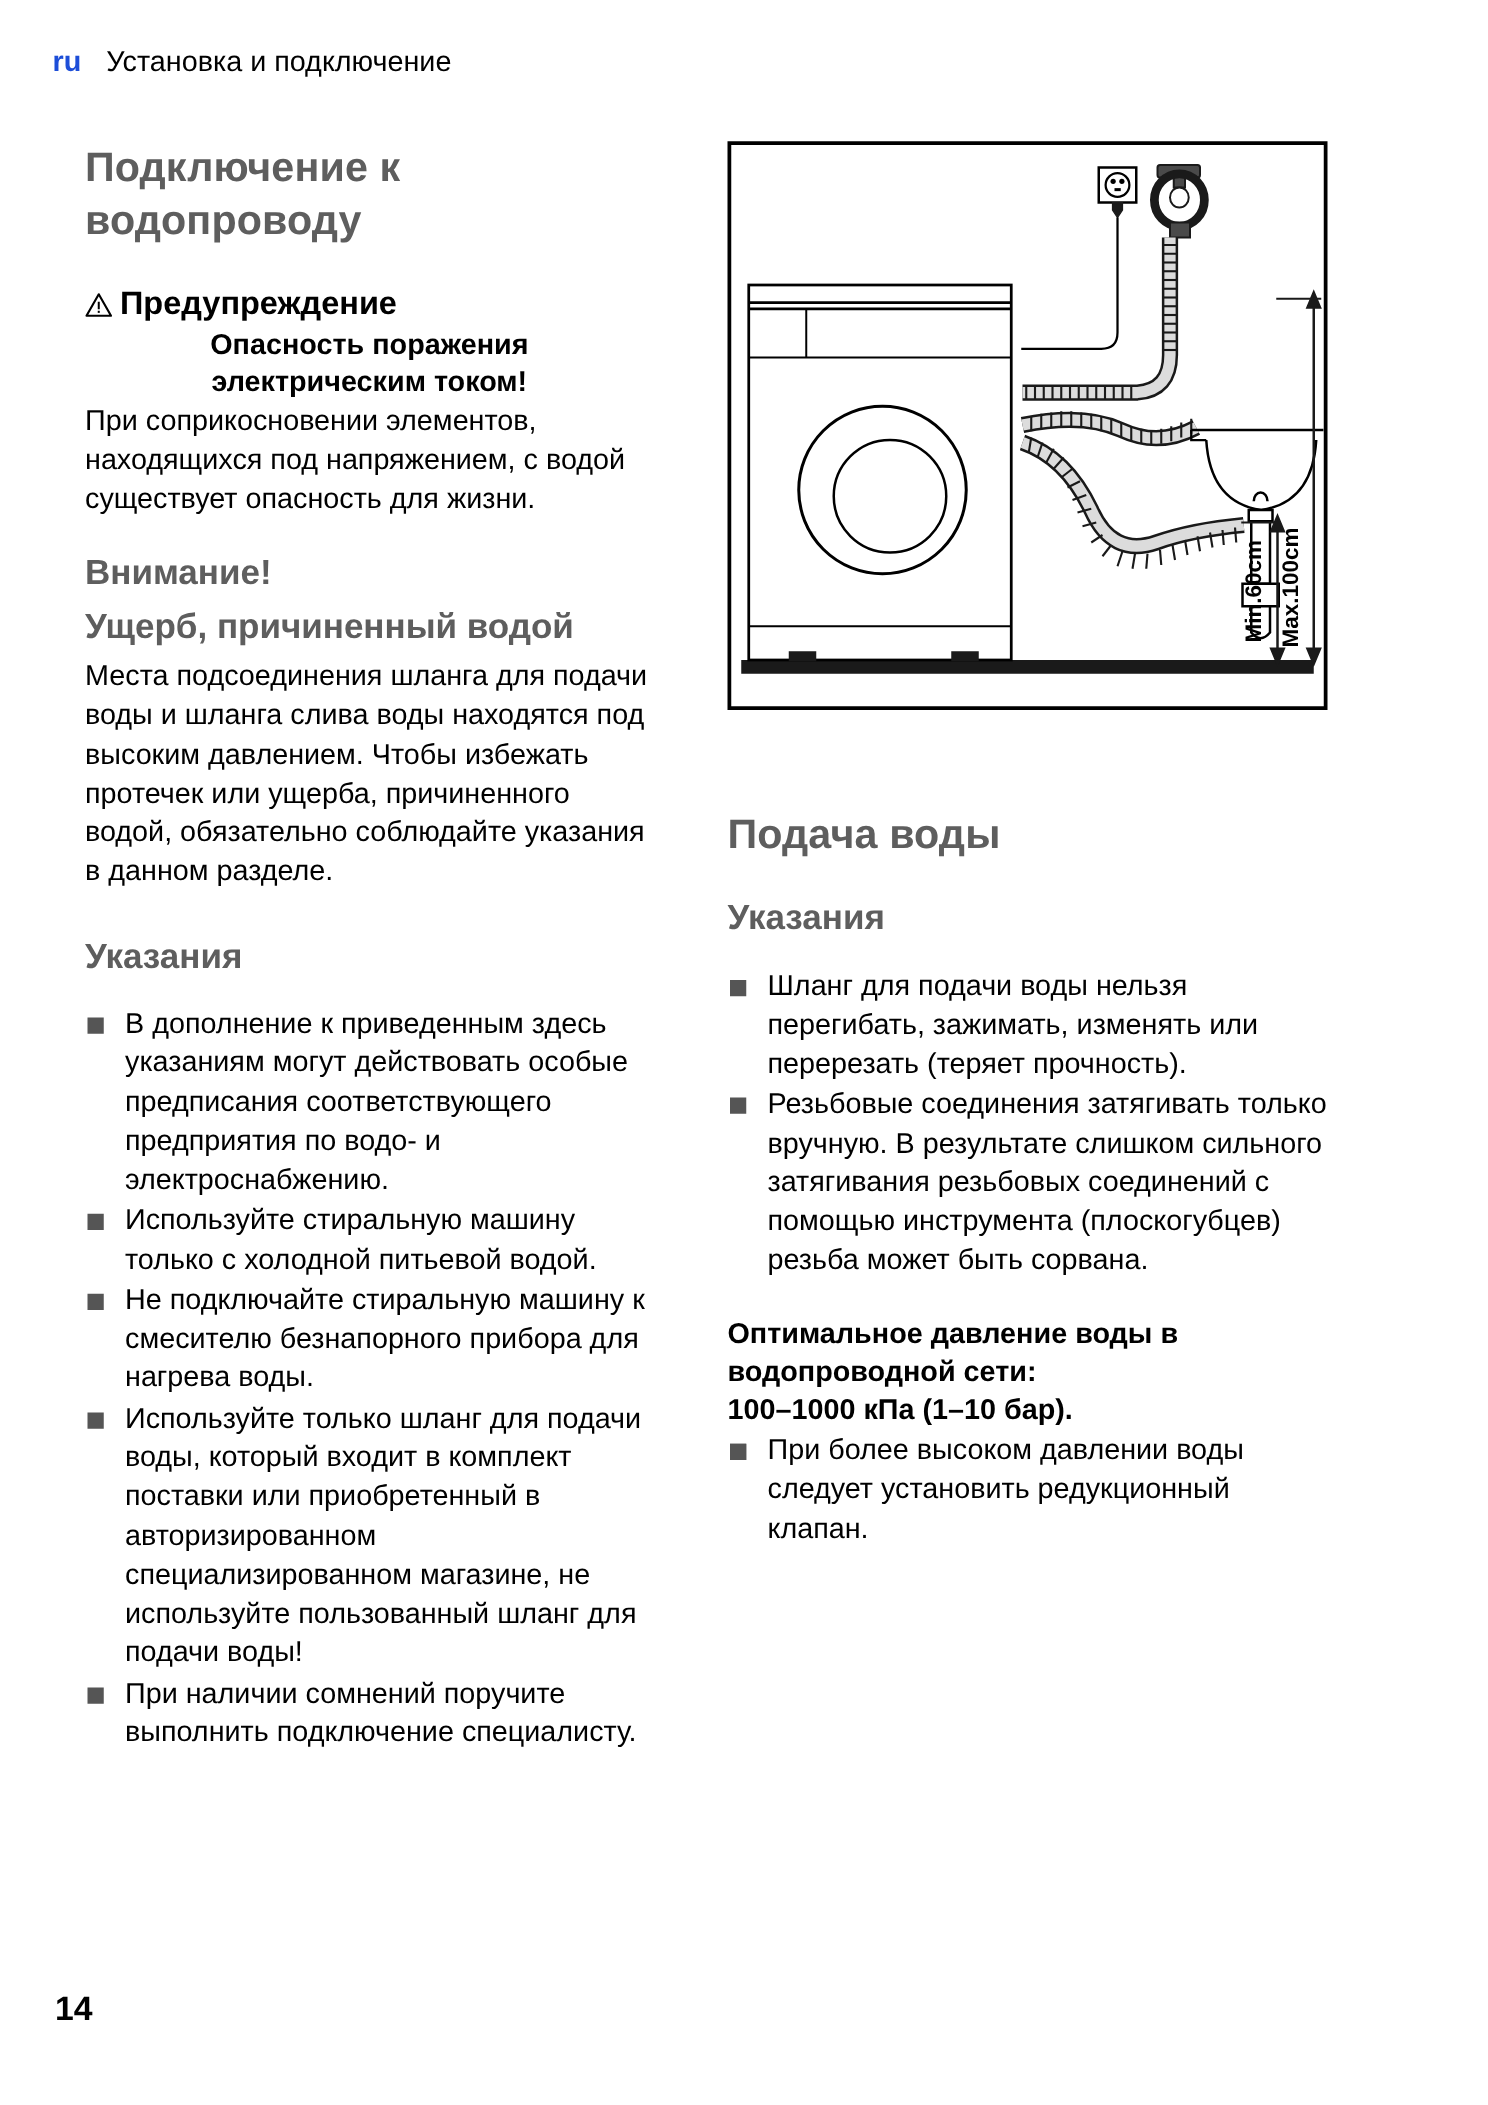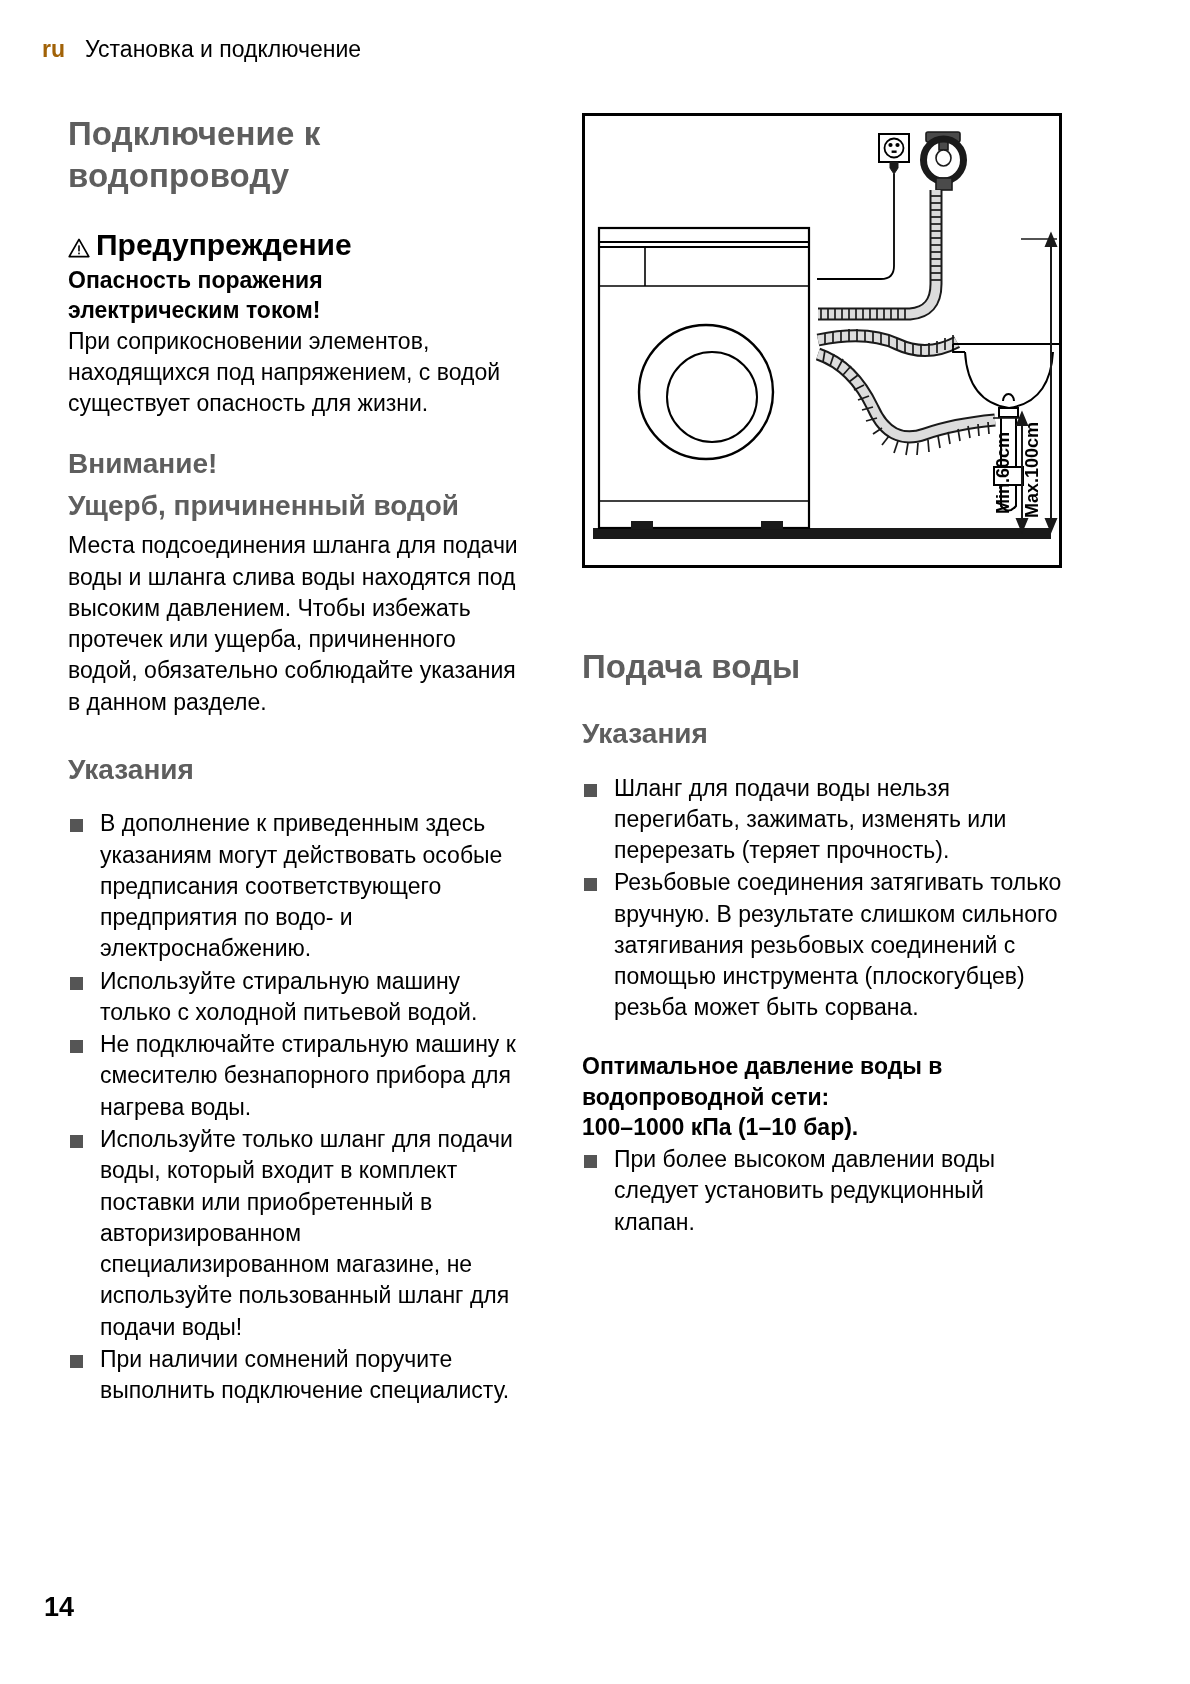--- a/index.html
+++ b/index.html
@@ -21,21 +21,21 @@
     position: absolute;
     left: 42px;
     top: 36px;
     width: 1100px;
     font-size: 23px;
     line-height: 1.2;
     white-space: nowrap;
   }
   #page-header .lang {
     font-weight: bold;
-    color: #a16207;
+    color: #1d4ed8;
     margin-right: 20px;
     font-size: 23px;
   }
   #page-header .chapter {
     color: #000;
     font-size: 23px;
   }
 
   
   .column {
@@ -57,21 +57,21 @@
   h2.sub-heading {
     font-size: 28px;
     font-weight: bold;
     color: #5e5e5e;
     margin: 0 0 6px 0;
     line-height: 1.3;
   }
 
   
   .warning-head {
-    font-size: 30px;
+    font-size: 26px;
     font-weight: bold;
     color: #000;
     line-height: 1.32;
     margin: 0;
     display: flex;
     align-items: flex-start;
   }
   .warn-tri {
     display: inline-block;
     width: 22px;
@@ -80,20 +80,21 @@
     flex: 0 0 auto;
     position: relative;
     top: 3px;
   }
   .warning-sub {
     font-size: 23px;
     font-weight: bold;
     color: #000;
     line-height: 1.32;
     margin: 0;
+    text-align: center;
   }
 
   p.body-text {
     font-size: 23px;
     line-height: 1.36;
     margin: 0;
     color: #000;
     font-weight: normal;
   }
 

